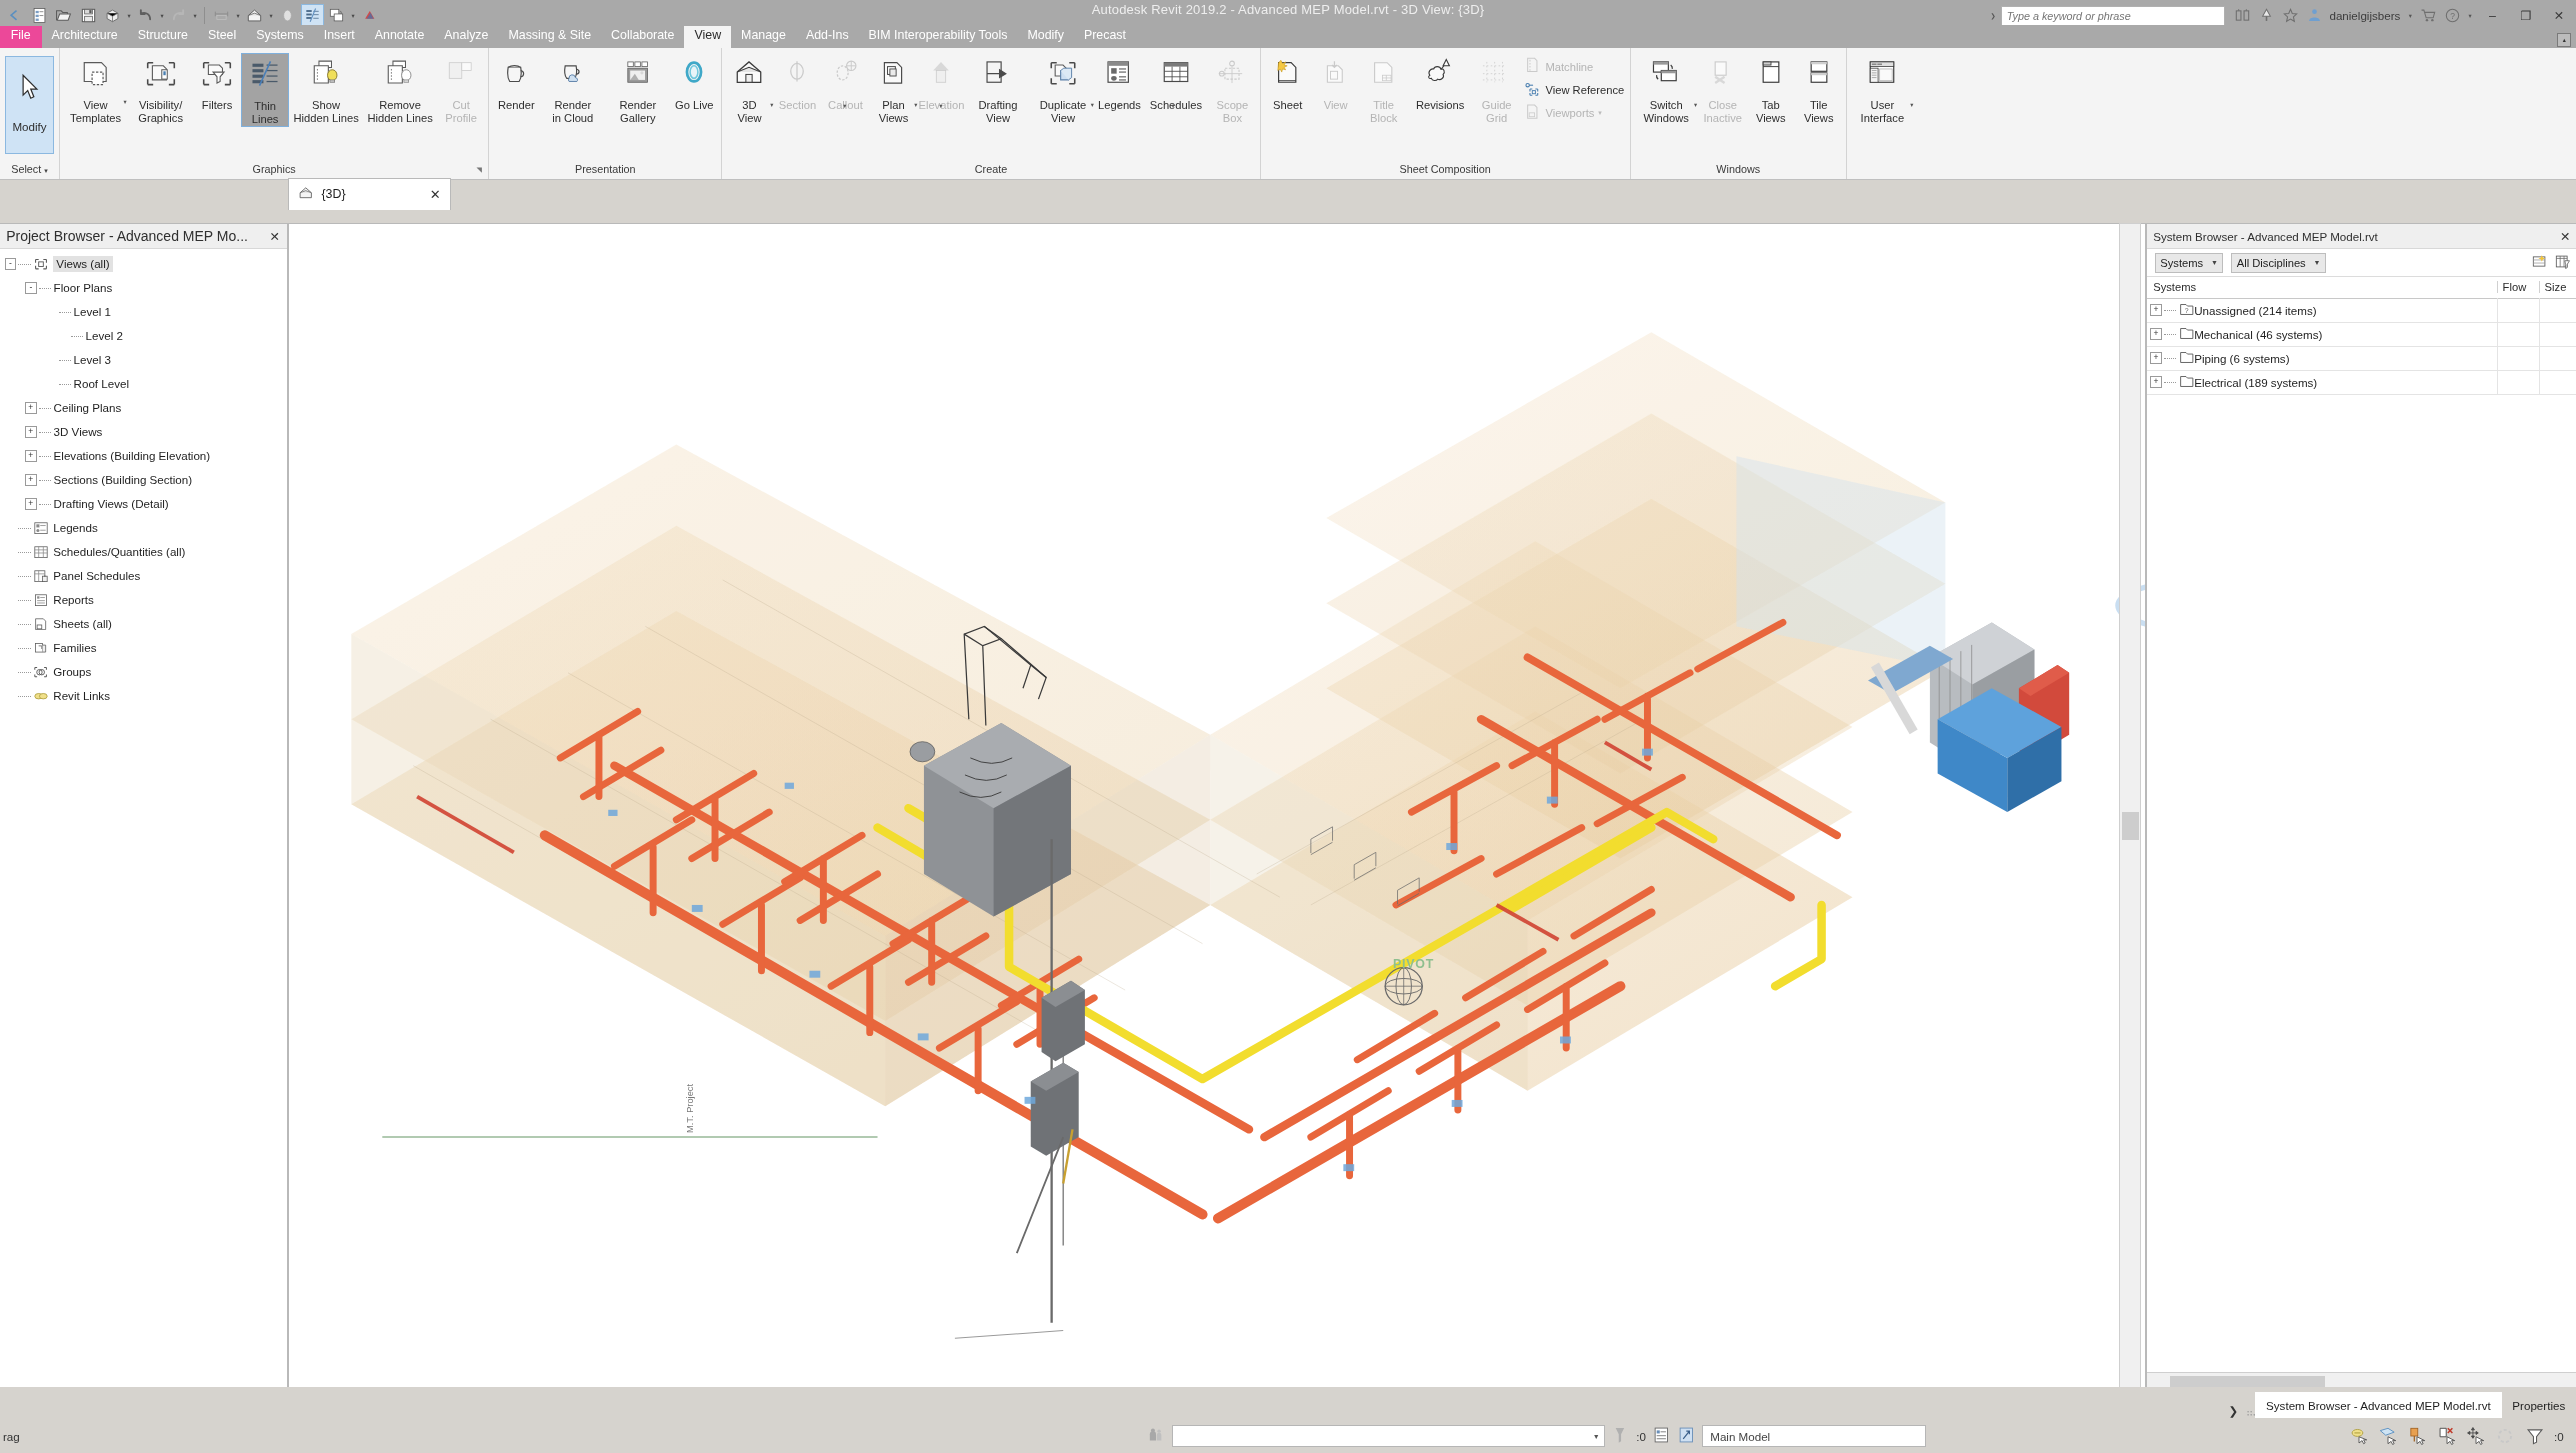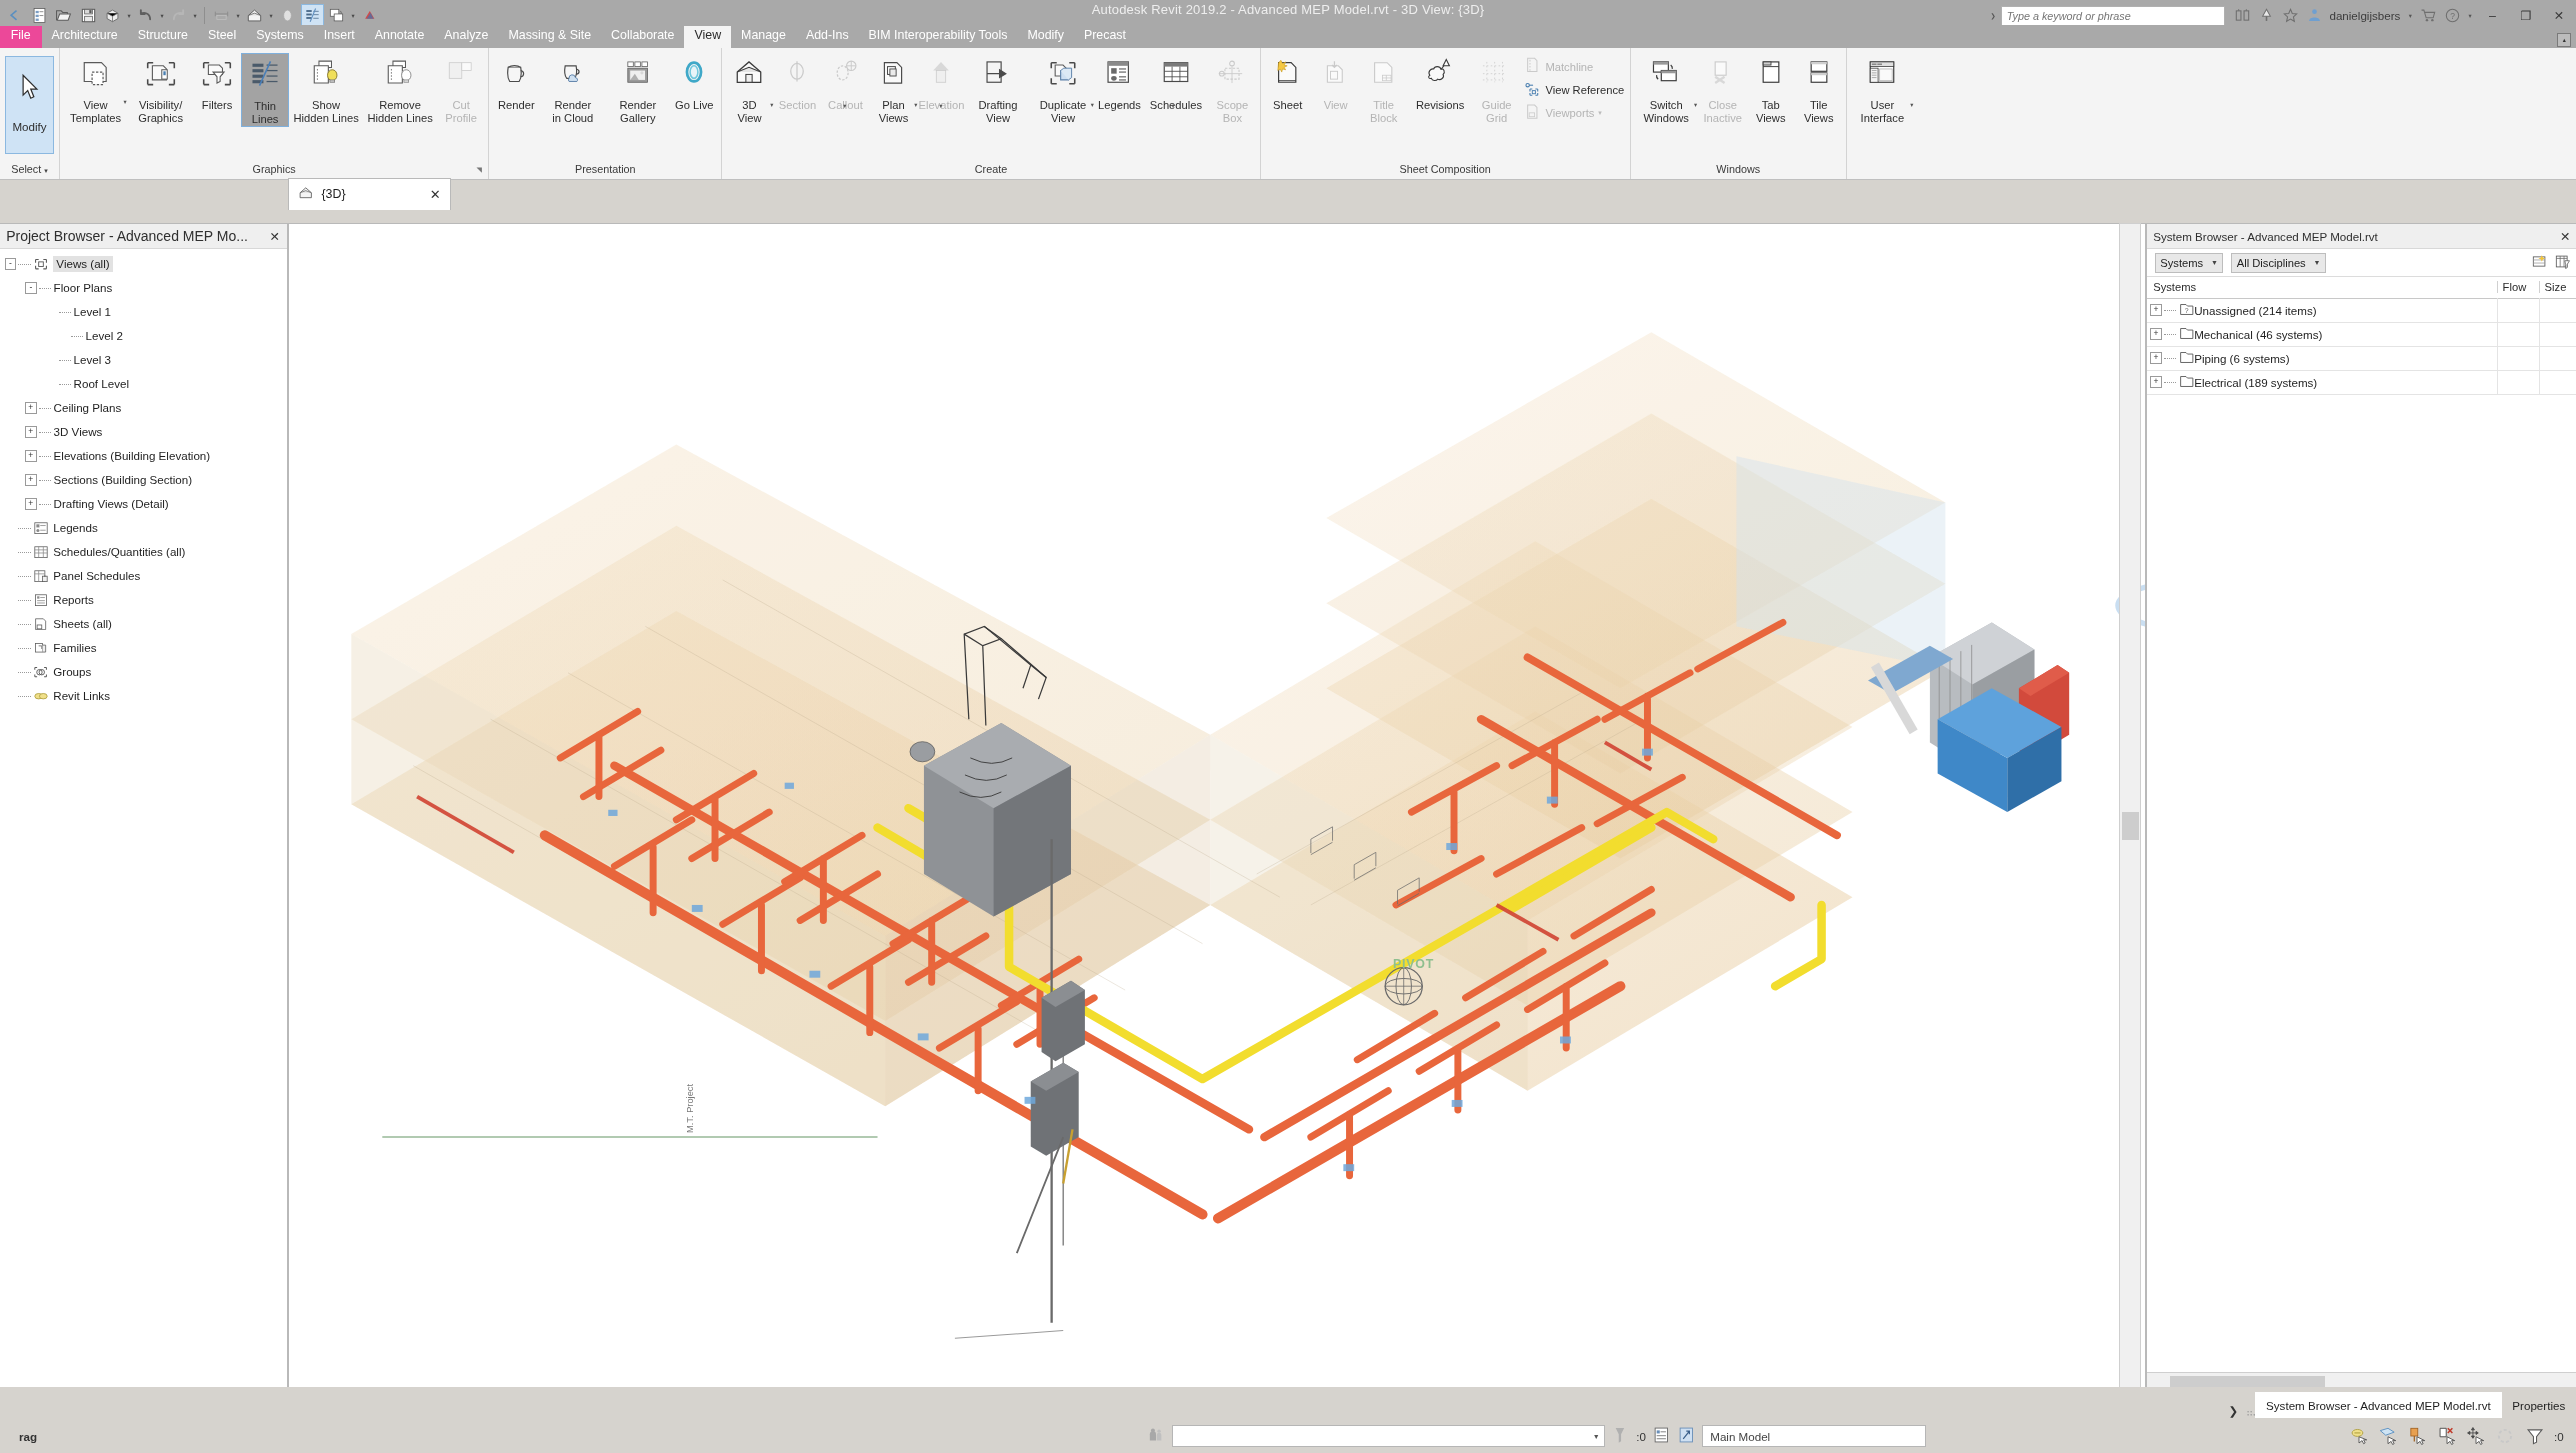--- a/index.html
+++ b/index.html
@@ -209,21 +209,21 @@
   .dock-tab { height: 26px; padding: 0 10.8px; font-size: 11.6px; color: #1e1e1e;
     display: flex; align-items: center; }
   .dock-tab.active { background: #ffffff; }
   .dock-arrow { font-size: 11.6px; color: #333; padding: 0 6.2px; }
   .grip { width:10.8px; height:14px; }
 
   .statusbar {
     position: absolute; left: 0; top: 1418px; width: 2576px; height: 36px;
     background: #d6d3ce; display: flex; align-items: center; font-size: 11.6px;
   }
-  .sb-msg { padding-left: 19px; color: #333; width: 1146px; font-weight: bold; }
+  .sb-msg { padding-left: 3px; color: #333; width: 1146px; }
   .sb-mid { display: flex; align-items: center; gap: 6.2px; }
   .sb-combo {
     width: 433px; height: 21.7px; background: #ffffff; border: 0.8px solid #b6b6b6;
     display: flex; align-items: center; justify-content: flex-end; padding-right: 4.6px;
   }
   .sb-combo .cv { font-size: 7px; color: #555; }
   .sb-filtercount { font-size: 11.6px; color: #333; }
   .sb-mainmodel {
     width: 224px; height: 21.7px; background: #ffffff; border: 0.8px solid #b6b6b6;
     display: flex; align-items: center; padding-left: 7.7px; font-size: 11.6px; color: #444;

